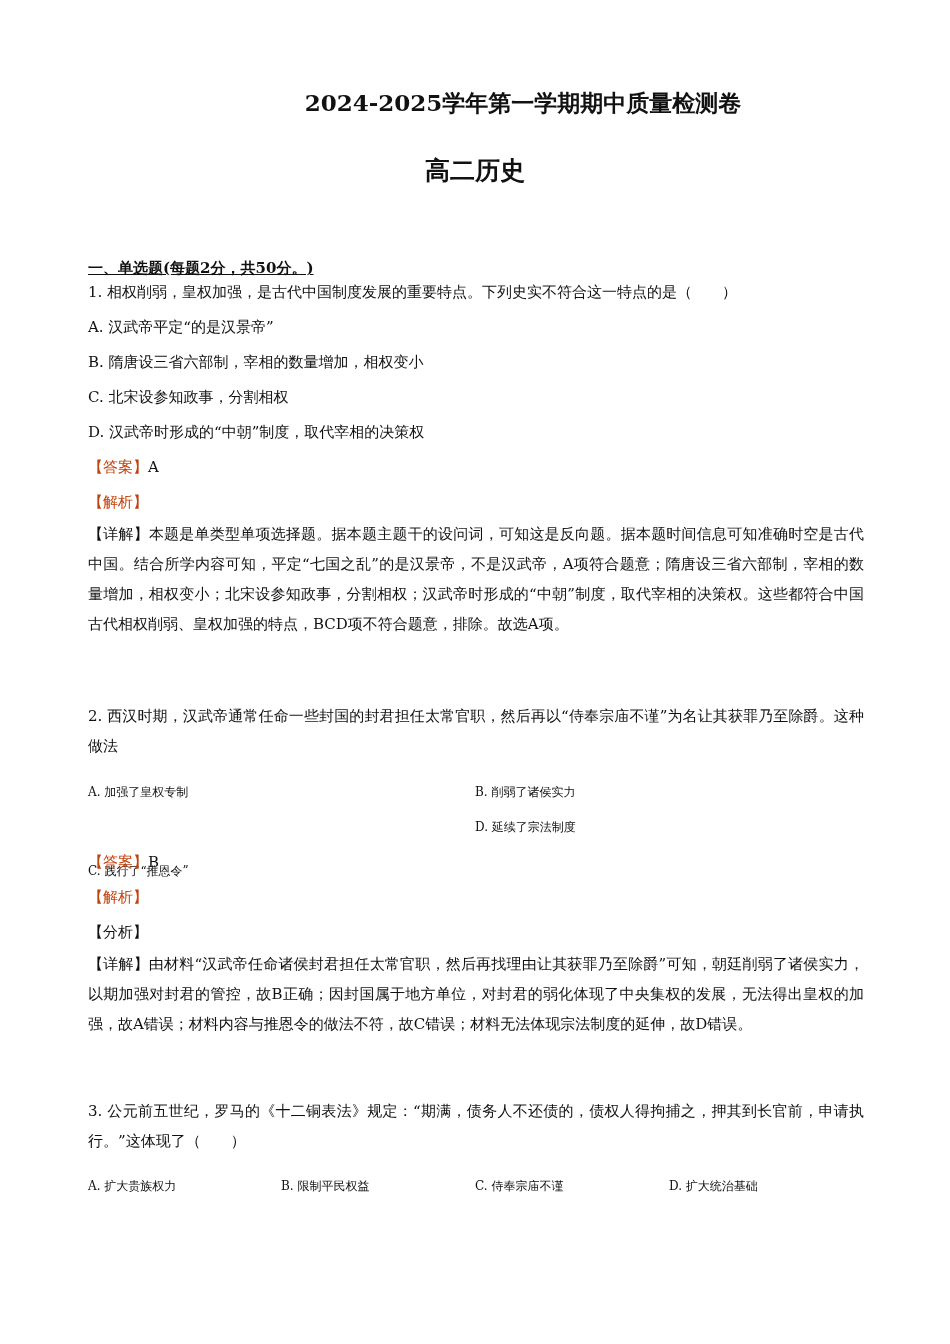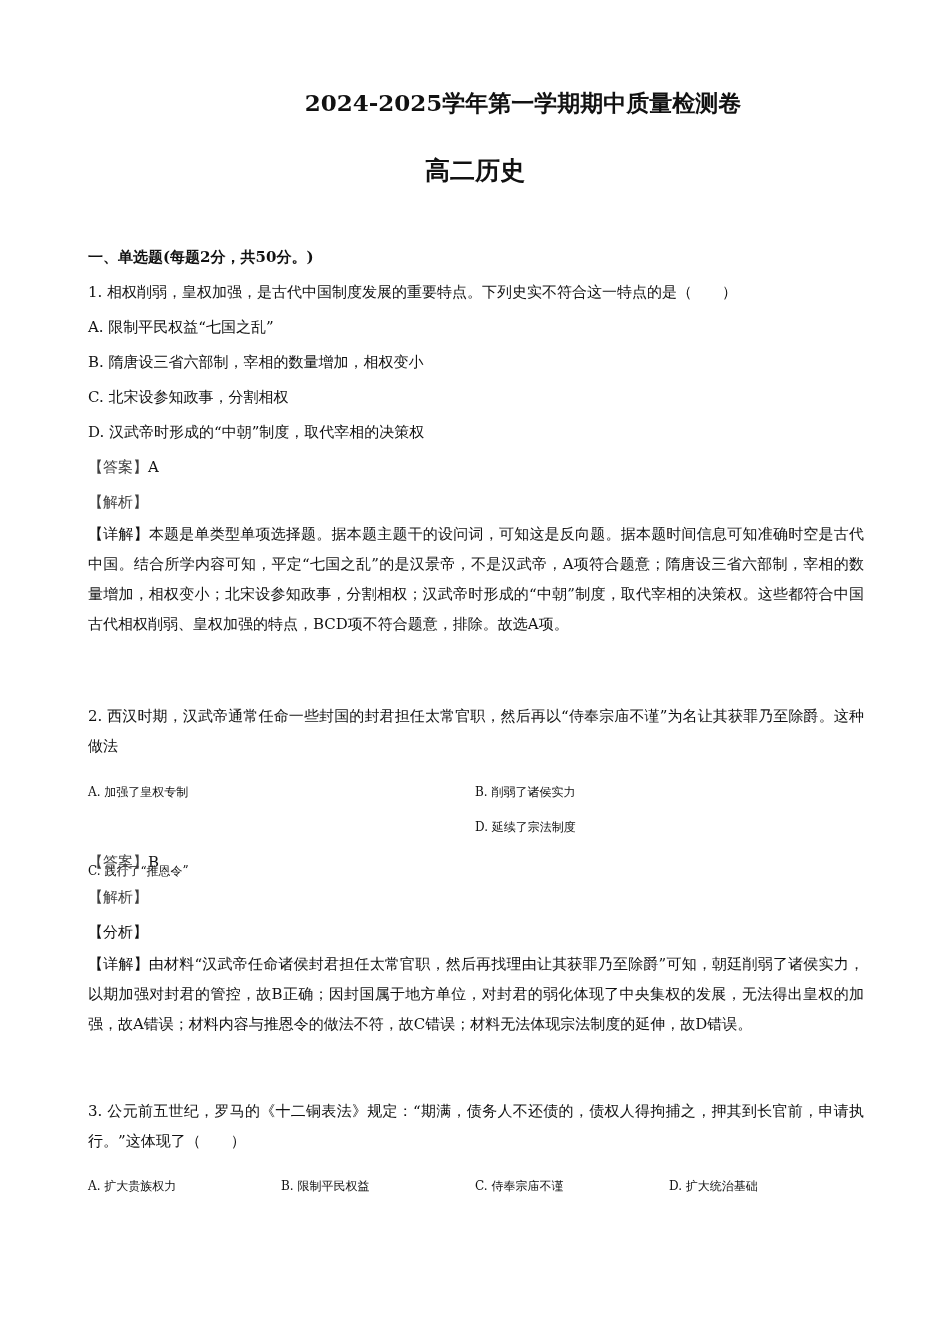--- a/index.html
+++ b/index.html
@@ -5,37 +5,37 @@
   html, body { margin: 0; padding: 0; background: #ffffff; }
   body { width: 950px; height: 1344px; position: relative; overflow: hidden;
          font-family: "DejaVu Serif", "Liberation Serif", serif; color: #111; }
   .page { position: absolute; left: 0; top: 0; width: 950px; height: 1344px; }
   .title { position: absolute; left: 0; width: 950px; text-align: center; font-weight: bold; }
   .t1 { top: 88px; font-size: 23px; margin-left: 48px; }
   .t2 { top: 154px; font-size: 25px; }
   .t3 { top: 208px; font-size: 16px; }
   .line { position: absolute; left: 88px; font-size: 15px; white-space: nowrap; line-height: 20px; }
   .bold { font-weight: bold; }
-  .blue { color: #404040; }
+  .blue { color: #c2410c; }
   .col { position: absolute; font-size: 12px; white-space: nowrap; line-height: 20px; }
   .para { position: absolute; left: 88px; width: 776px; font-size: 15px; line-height: 30px;
           text-align: justify; text-align-last: left; }
 </style>
 </head>
 <body>
 
 <div class="page">
 
   <div class="title t1">2024-2025学年第一学期期中质量检测卷</div>
   <div class="title t2">高二历史</div>
 
-  <div class="line bold" style="top:247px;">一、单选题(每题2分，共50分。)</div>
+  <div class="line bold" style="top:258px;text-decoration:underline;">一、单选题(每题2分，共50分。)</div>
 
   <div class="line" style="top:282px;">1. 相权削弱，皇权加强，是古代中国制度发展的重要特点。下列史实不符合这一特点的是（　　）</div>
-  <div class="line" style="top:317px;">A. 限制平民权益“七国之乱”</div>
+  <div class="line" style="top:317px;">A. 汉武帝平定“的是汉景帝”</div>
   <div class="line" style="top:352px;">B. 隋唐设三省六部制，宰相的数量增加，相权变小</div>
   <div class="line" style="top:387px;">C. 北宋设参知政事，分割相权</div>
   <div class="line" style="top:422px;">D. 汉武帝时形成的“中朝”制度，取代宰相的决策权</div>
   <div class="line" style="top:457px;">
     <span class="blue">【答案】</span><span>A</span>
   </div>
   <div class="line blue" style="top:492px;">【解析】</div>
   <div class="para" style="top:519px;">
     <span>【详解】</span><span>本题是单类型单项选择题。据本题主题干的设问词，可知这是反向题。据本题时间信息可知准确时空是古代中国。结合所学内容可知，平定“七国之乱”的是汉景帝，不是汉武帝，A项符合题意；隋唐设三省六部制，宰相的数量增加，相权变小；北宋设参知政事，分割相权；汉武帝时形成的“中朝”制度，取代宰相的决策权。这些都符合中国古代相权削弱、皇权加强的特点，BCD项不符合题意，排除。故选A项。</span>
   </div>

